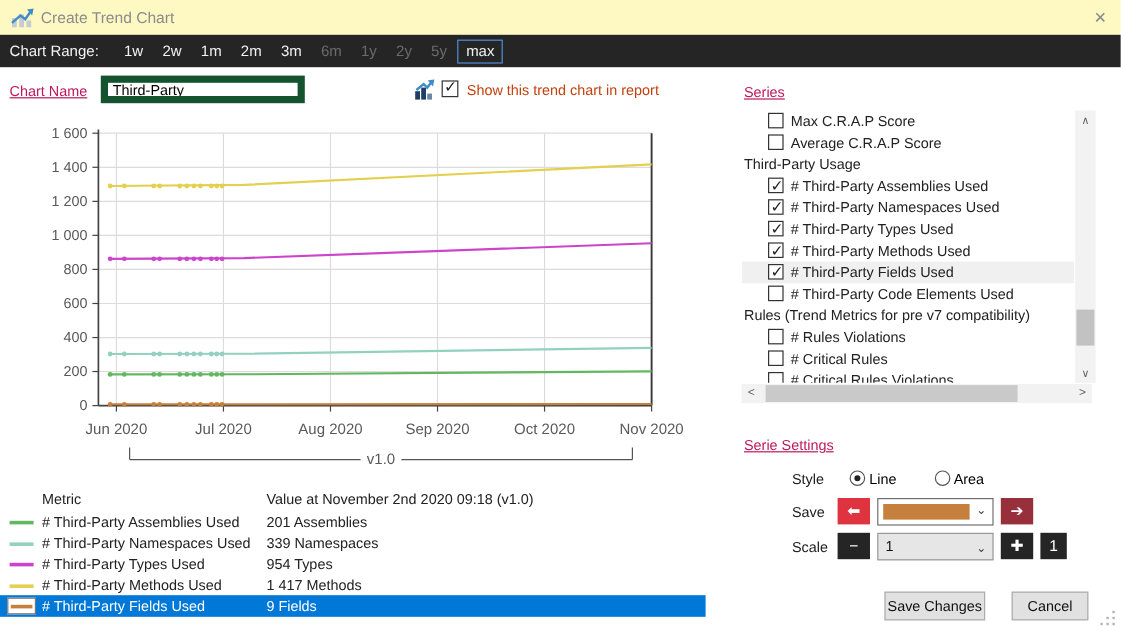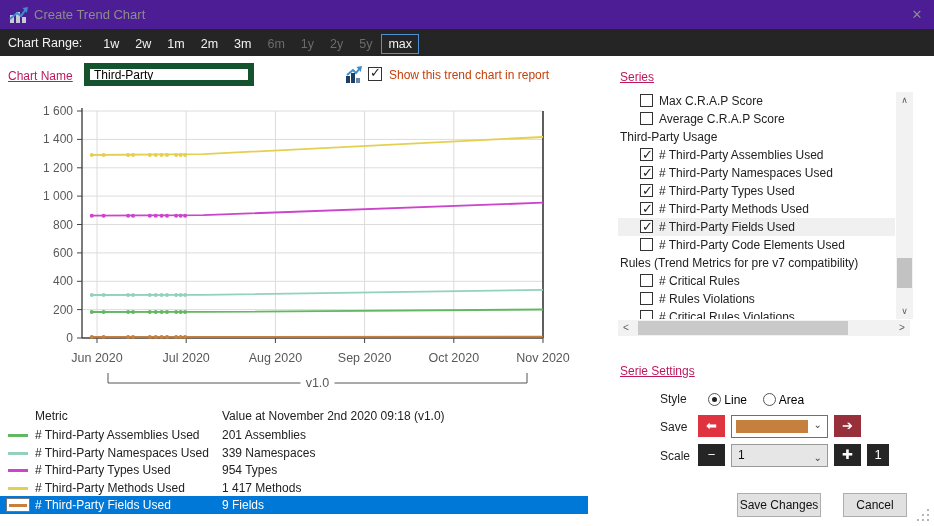--- a/index.html
+++ b/index.html
@@ -1,21 +1,21 @@
 <!DOCTYPE html>
 <html><head>
 <meta charset="utf-8">
 <style>
   * { margin:0; padding:0; box-sizing:border-box; }
   html,body { width:934px; height:526px; }
   body { font-family:"Liberation Sans", sans-serif; background:#fff; position:relative; overflow:hidden; }
   .abs { position:absolute; }
 
   
-  .titlebar { left:0; top:0; width:934px; height:29px; background:#4c1d95; }
+  .titlebar { left:0; top:0; width:934px; height:29px; background:#fef9c3; }
   .title-text { left:34px; top:7px; font-size:13px; color:#8c8c8c; }
   .close-btn { left:903px; top:3px; width:28px; height:23px; text-align:center; line-height:23px; color:#8a8a8a; font-size:13px; cursor:pointer; }
 
   
   .toolbar { left:0; top:29px; width:934px; height:27px; background:#252526; display:flex; align-items:center; padding-left:8px; }
   .toolbar-label { color:#f2f2f2; font-size:12.5px; margin-right:14px; }
   .range-item { color:#f2f2f2; font-size:12.5px; padding:2px 6px; margin-right:2px; cursor:pointer; border:1px solid transparent; }
   .range-item.disabled { color:#6b6b6b; cursor:default; }
   .range-item.selected { border:1px solid #4f8fd8; }
 
@@ -292,46 +292,46 @@
     </div>
     <div class="s-row">
       <span class="cb"></span>
       <span class="s-label"># Third-Party Code Elements Used</span>
     </div>
     <div class="s-row group">
       <span class="s-label">Rules (Trend Metrics for pre v7 compatibility)</span>
     </div>
     <div class="s-row">
       <span class="cb"></span>
+      <span class="s-label"># Rules Violations</span>
+    </div>
+    <div class="s-row">
+      <span class="cb"></span>
       <span class="s-label"># Critical Rules</span>
-    </div>
-    <div class="s-row">
-      <span class="cb"></span>
-      <span class="s-label"># Rules Violations</span>
     </div>
     <div class="s-row">
       <span class="cb"></span>
       <span class="s-label"># Critical Rules Violations</span>
     </div>
   </div>
 <div class="abs vscroll">
   <span class="arr" style="top:0">∧</span>
   <span class="vthumb"></span>
   <span class="arr" style="bottom:0">∨</span>
 </div>
 <div class="abs hscroll">
   <span class="arr" style="left:0">&lt;</span>
   <span class="hthumb"></span>
   <span class="arr" style="right:0">&gt;</span>
 </div>
 
 
 <div class="abs linklabel" style="left:620px;top:364px">Serie Settings</div>
 <div class="abs setting-label" style="left:660px;top:392px">Style</div>
-<div id="style-options" class="abs" style="left:708px;top:390px"><span style="margin-right: 16px; font-size: 12px;"><span class="radio sel"></span> Line</span><span style="margin-right: 16px; font-size: 12px;"><span class="radio"></span> Area</span></div>
+<div id="style-options" class="abs" style="left:708px;top:390px"><span style="margin-right: 32px; font-size: 12px;"><span class="radio sel"></span> Line</span><span style="margin-right: 16px; font-size: 12px;"><span class="radio"></span> Area</span></div>
 
 <div class="abs setting-label" style="left:660px;top:420px">Save</div>
 <button class="sq-btn" id="color-prev" style="left: 698px; top: 415px; background: rgb(223, 51, 64); border: none;">⬅</button>
 <div class="dd" style="left:731px;top:415px">
   <span class="swatch" id="color-swatch" style="background: rgb(197, 128, 61);"></span>
   <span class="chev">⌄</span>
 </div>
 <button class="sq-btn" id="color-next" style="left: 834px; top: 415px; background: rgb(151, 48, 58); border: none;">➔</button>
 
 <div class="abs setting-label" style="left:660px;top:449px">Scale</div>

